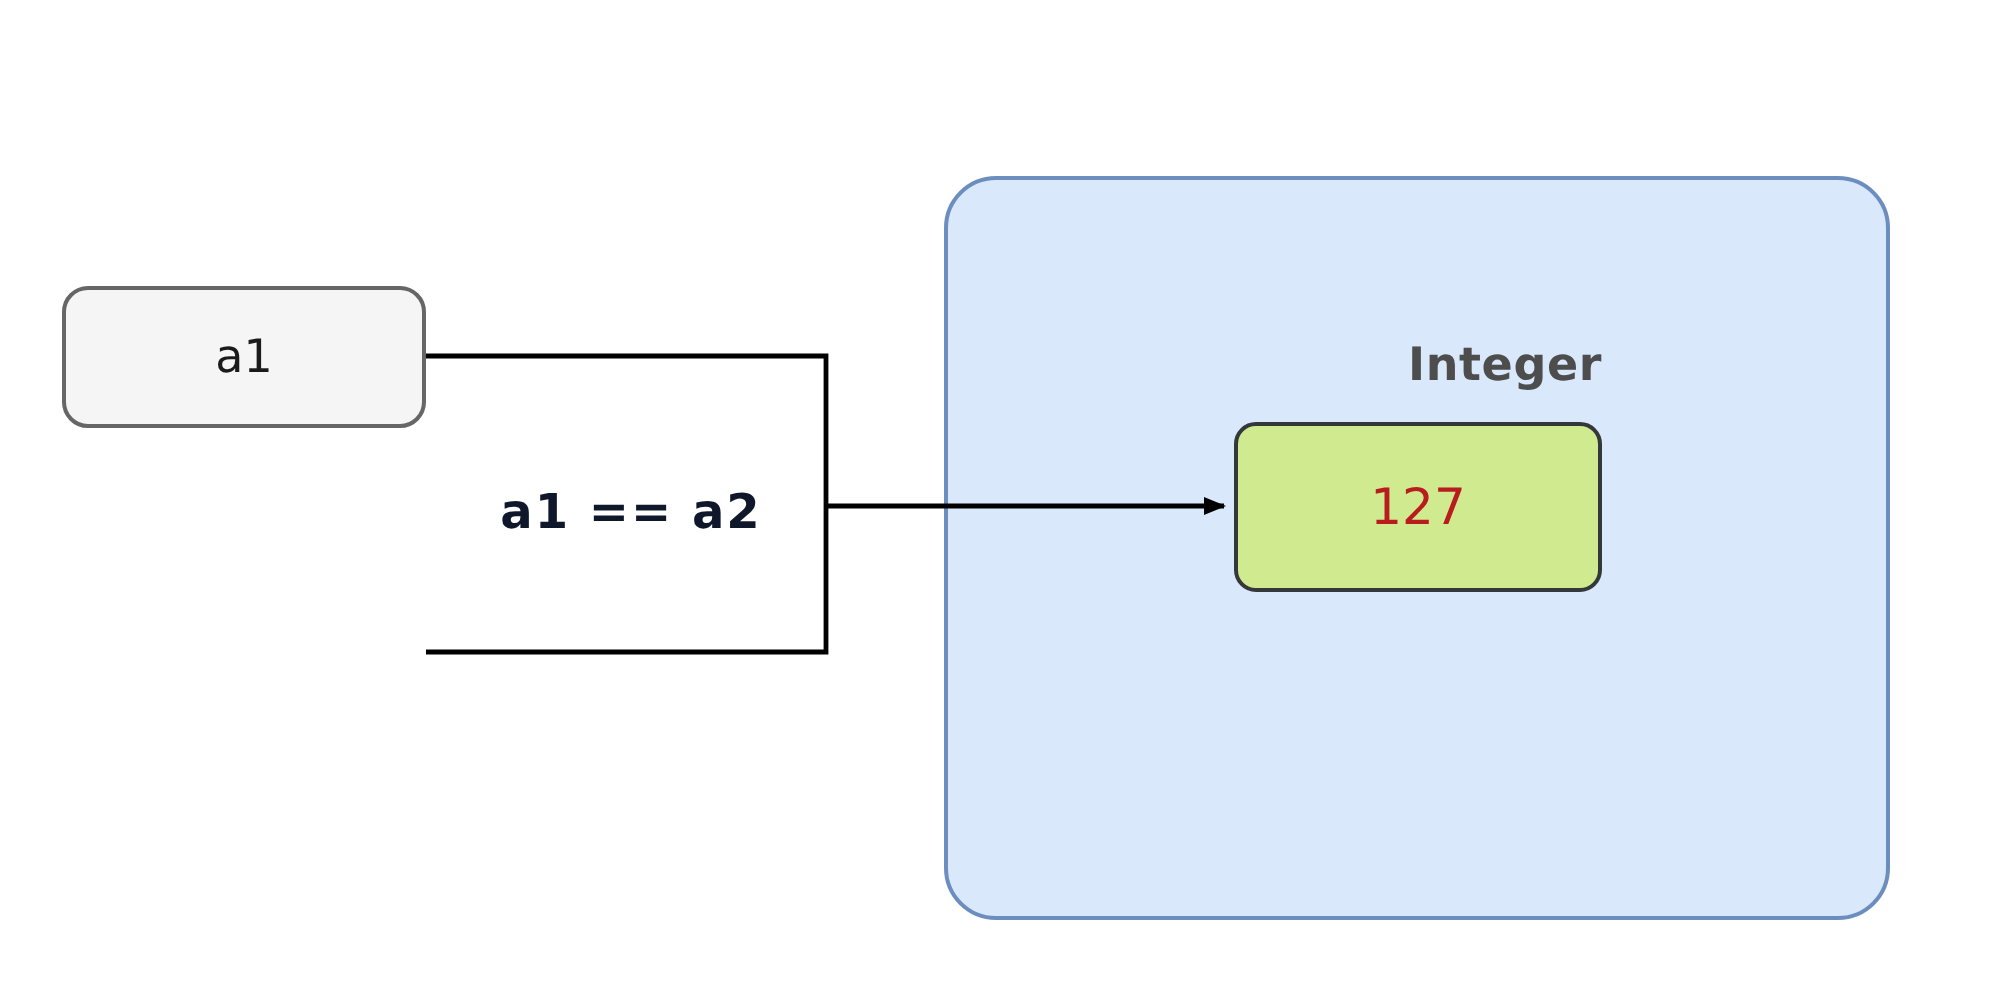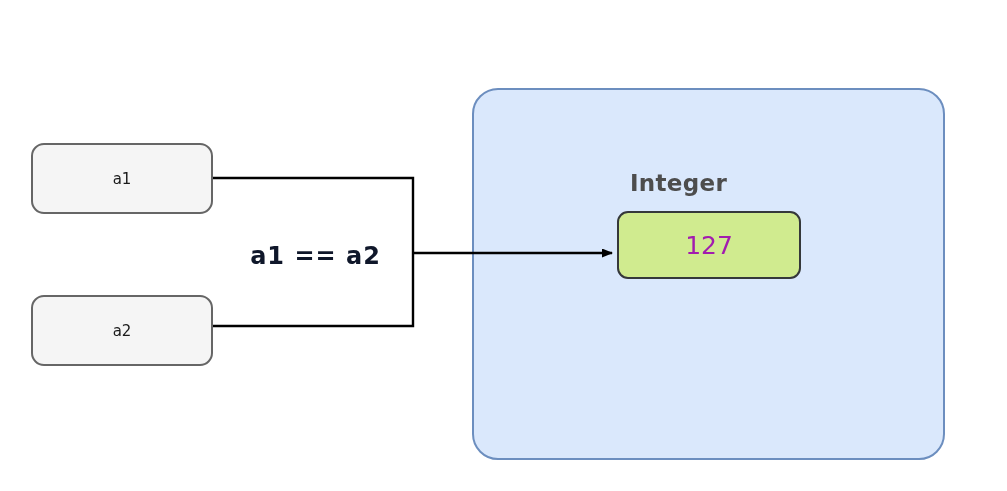--- a/index.html
+++ b/index.html
@@ -39,61 +39,61 @@
     font-size: 28px;
     font-weight: bold;
     color: #4d4d4d;
     letter-spacing: 0.5px;
     white-space: nowrap;
   }
 
   
   .integer-label {
     position: absolute;
-    left: 630px;
+    left: 617px;
     top: 170px;
     width: 184px;
-    text-align: left;
+    text-align: right;
     font-size: 23px;
     font-weight: bold;
     color: #4d4d4d;
     letter-spacing: 0.3px;
     white-space: nowrap;
   }
   .value-box {
     position: absolute;
     left: 617px;
     top: 211px;
     width: 184px;
-    height: 68px;
+    height: 85px;
     box-sizing: border-box;
     background: #d0eb8f;
     border: 2px solid #35383a;
     border-radius: 11px;
     display: flex;
     align-items: center;
     justify-content: center;
     font-size: 25px;
-    color: #a21caf;
+    color: #b91c1c;
   }
 
   
   .var-box {
     position: absolute;
     left: 31px;
     width: 182px;
     height: 71px;
     box-sizing: border-box;
     background: #f5f5f5;
     border: 2px solid #666666;
     border-radius: 13px;
     display: flex;
     align-items: center;
     justify-content: center;
-    font-size: 15px;
+    font-size: 23px;
     color: #1a1a1a;
   }
   .var-a1 { top: 143px; }
   .var-a2 { top: 295px; }
 
   
   .wires {
     position: absolute;
     left: 0;
     top: 0;
@@ -123,21 +123,20 @@
 
 
   <div class="cache-container"></div>
 
   <div class="integer-label">Integer</div>
 
   <div class="value-box">127</div>
 
   <div class="var-box var-a1">a1</div>
 
-  <div class="var-box var-a2">a2</div>
 
   <svg class="wires" viewBox="0 0 1007 491">
     <defs>
       <marker id="arrowhead" markerWidth="11" markerHeight="9" refX="10" refY="4.5" orient="auto" markerUnits="userSpaceOnUse">
         <path d="M0,0 L11,4.5 L0,9 Z" fill="#000000"></path>
       </marker>
     </defs>
 
     <path d="M213,178 L413,178 L413,326 L213,326" fill="none" stroke="#000000" stroke-width="2.4"></path>
 

